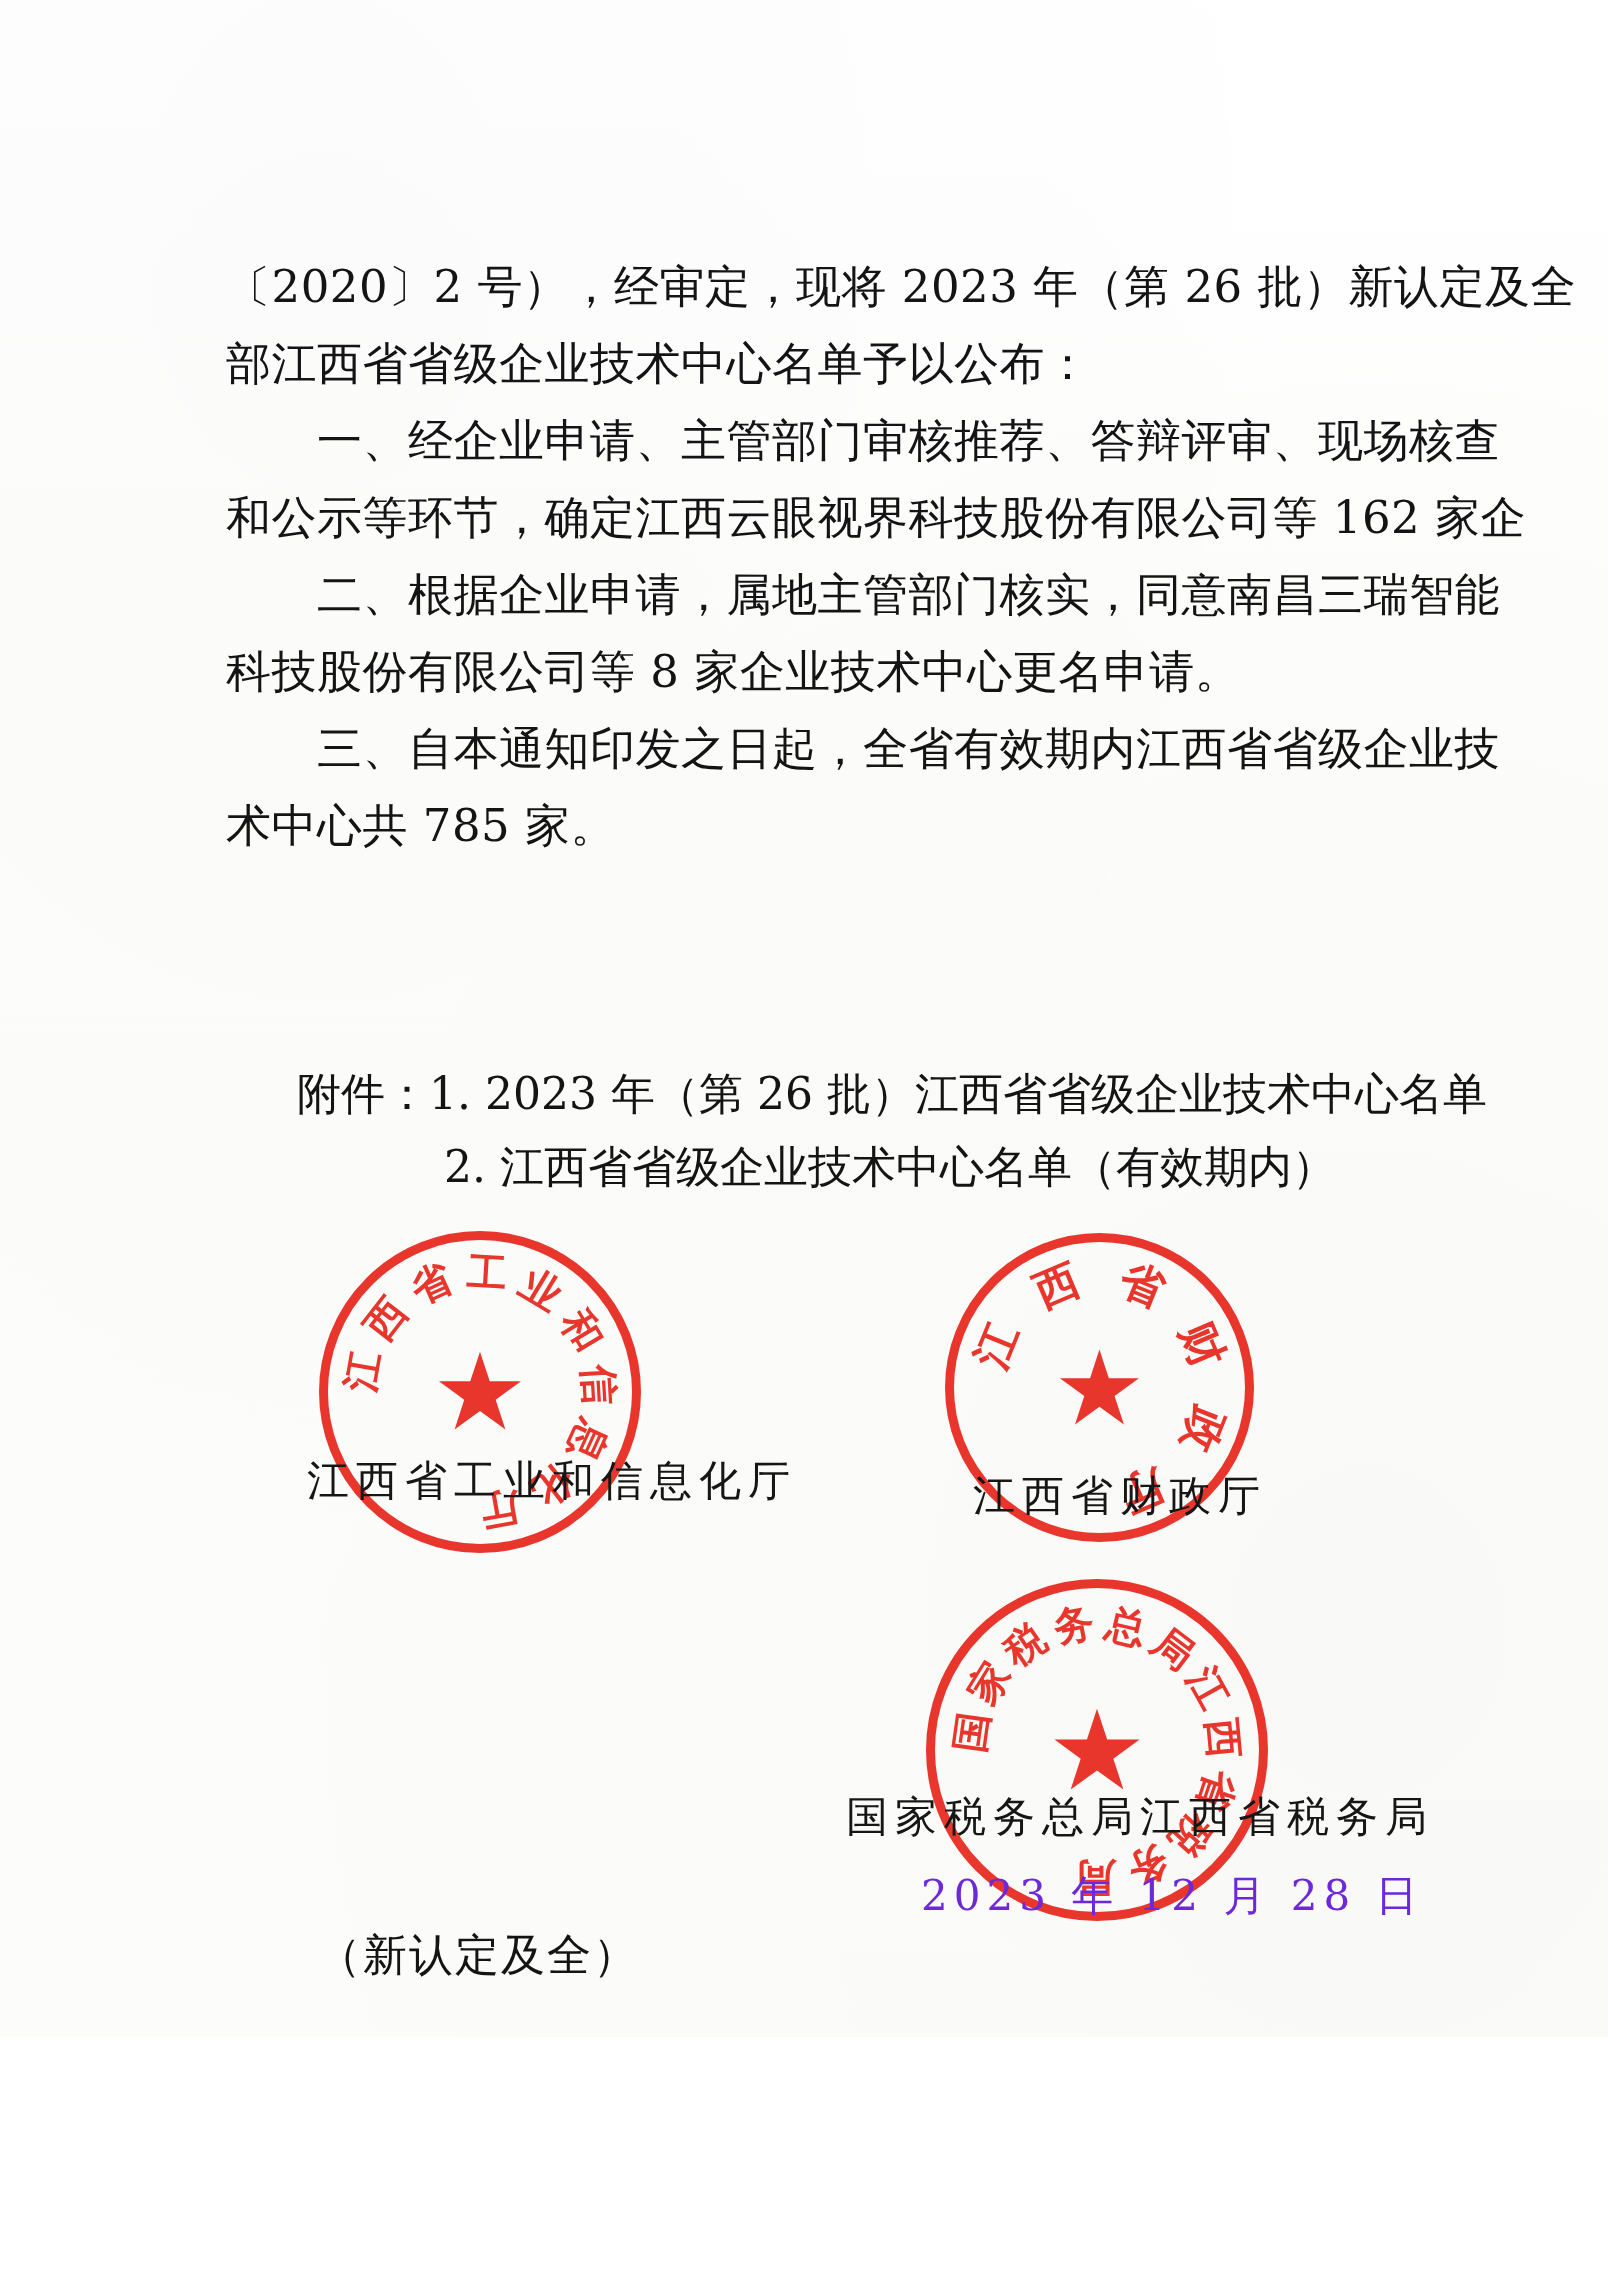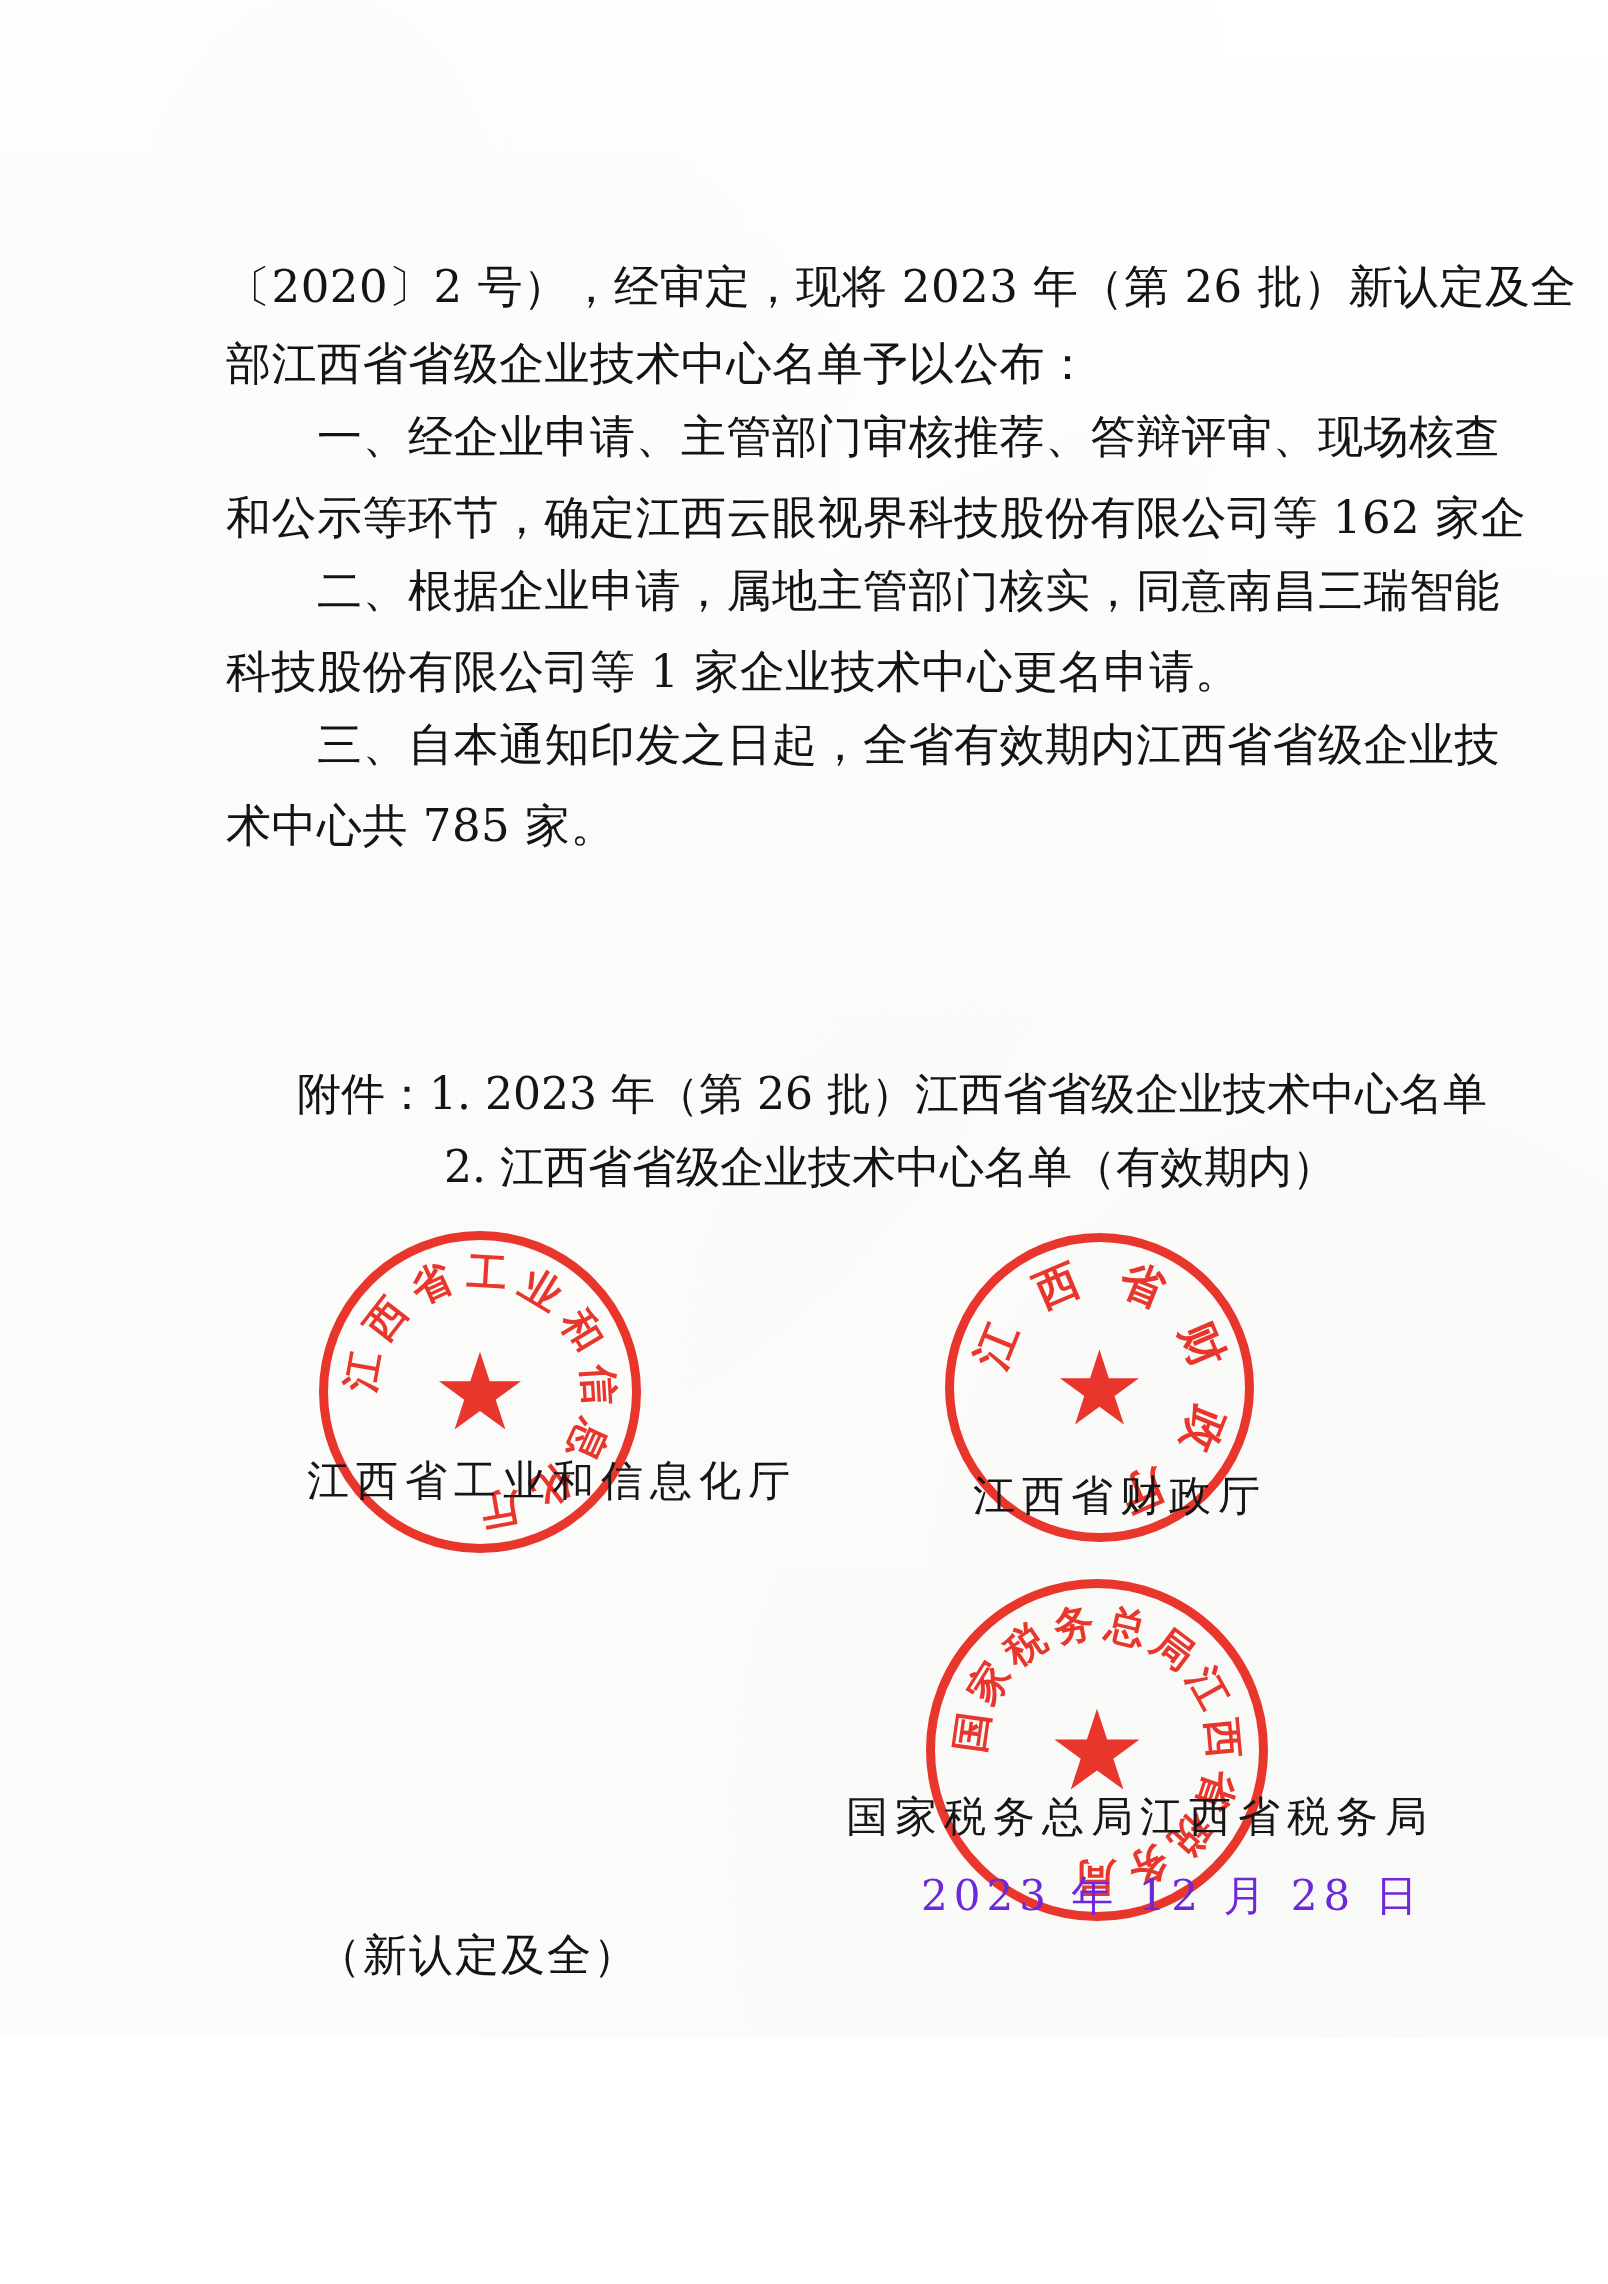--- a/index.html
+++ b/index.html
@@ -40,21 +40,20 @@
   .doc-line {
     font-size: 45px;
     line-height: 77px;
     letter-spacing: 0.5px;
     white-space: nowrap;
     color: #141414;
     font-weight: 400;
   }
   .indent {
     padding-left: 91px;
-    font-family: Liberation Mono, monospace;
   }
   
   .attach-block {
     position: absolute;
     left: 297px;
     top: 1057px;
     width: 1119px;
   }
   .attach-line {
     font-size: 44px;
@@ -141,21 +140,21 @@
 <body>
 
 <div class="page">
 
   <div class="body-area">
     <div class="doc-line">〔2020〕2 号），经审定，现将 2023 年（第 26 批）新认定及全</div>
     <div class="doc-line">部江西省省级企业技术中心名单予以公布：</div>
     <div class="doc-line indent">一、经企业申请、主管部门审核推荐、答辩评审、现场核查</div>
     <div class="doc-line">和公示等环节，确定江西云眼视界科技股份有限公司等 162 家企</div>
     <div class="doc-line indent">二、根据企业申请，属地主管部门核实，同意南昌三瑞智能</div>
-    <div class="doc-line">科技股份有限公司等 1 家企业技术中心更名申请。</div>
+    <div class="doc-line">科技股份有限公司等 8 家企业技术中心更名申请。</div>
     <div class="doc-line indent">三、自本通知印发之日起，全省有效期内江西省省级企业技</div>
     <div class="doc-line">术中心共 785 家。</div>
   </div>
 
   <div class="attach-block">
     <div class="attach-line">附件：1. 2023 年（第 26 批）江西省省级企业技术中心名单</div>
     <div class="attach-line sub">2. 江西省省级企业技术中心名单（有效期内）</div>
   </div>
 
   <div class="seal-zone">

